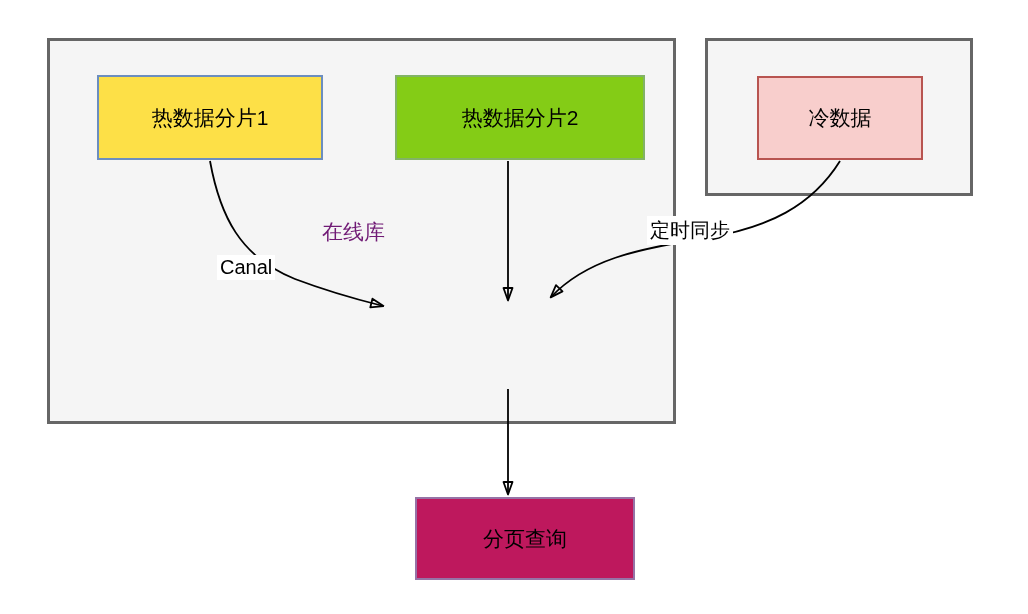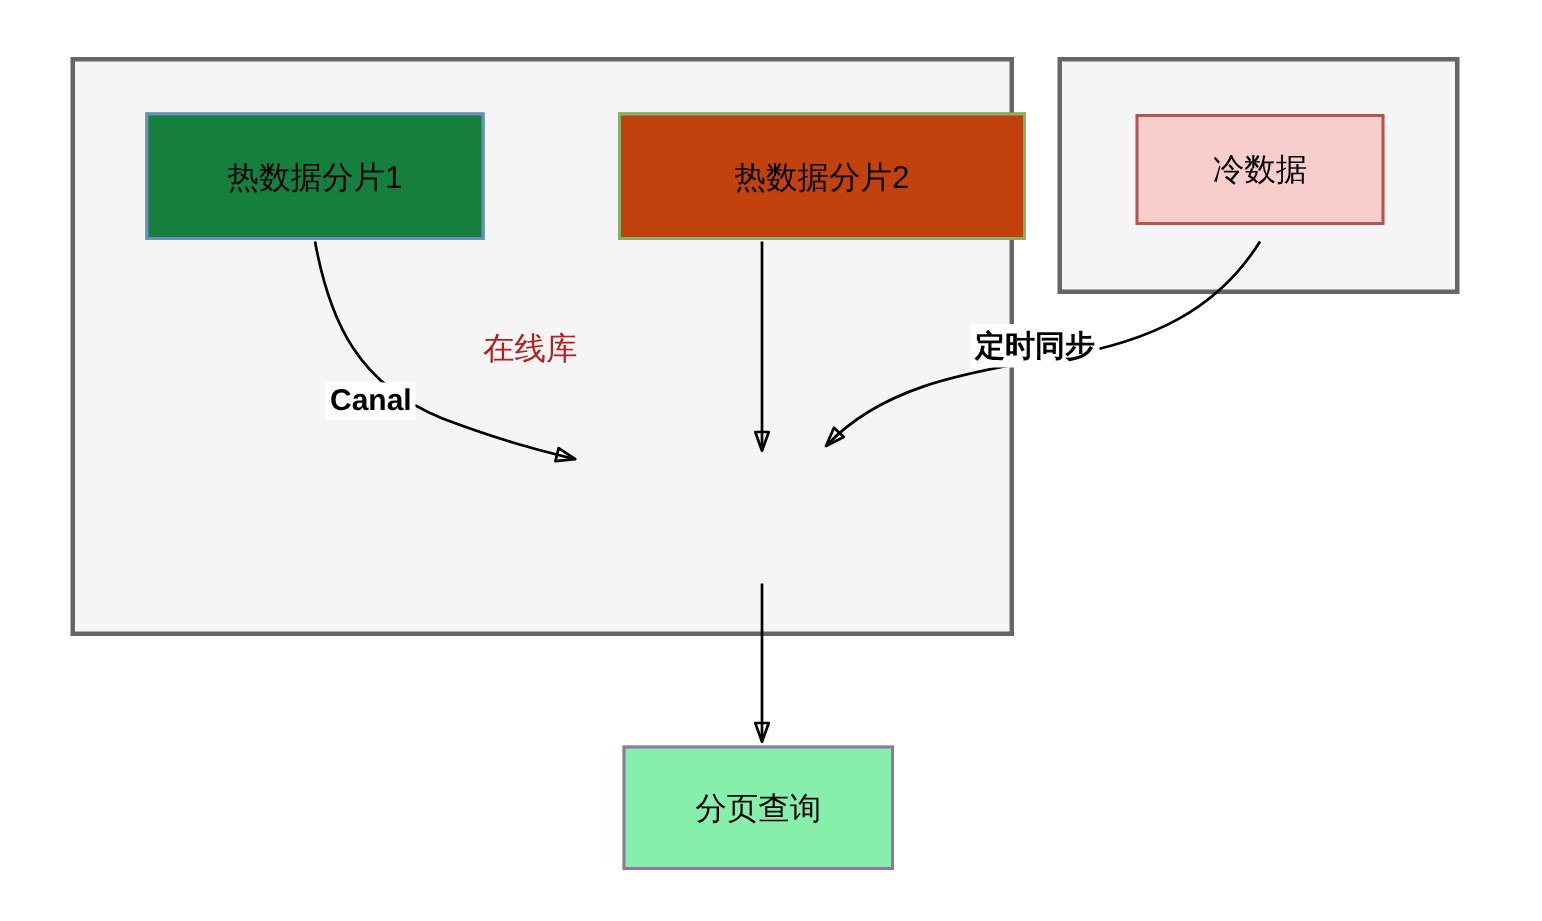--- a/index.html
+++ b/index.html
@@ -18,46 +18,45 @@
   }
   .grp-online{left:47px;top:38px;width:629px;height:386px;}
   .grp-cold{left:705px;top:38px;width:268px;height:158px;}
   .node{
     position:absolute;
     display:flex;align-items:center;justify-content:center;
     font-size:21px;color:#000000;
     text-align:center;
     z-index:2;
   }
-  .n-hot1{left:97px;top:75px;width:226px;height:85px;background:#15803d;border:2.5px solid #6c8ebf;}
-  .n-hot2{left:412px;top:75px;width:272px;height:85px;background:#c2410c;border:2.5px solid #82b366;}
-  .n-cold{left:757px;top:76px;width:166px;height:74px;background:#f8cecc;border:2.5px solid #b85450;}
+  .n-hot1{left:97px;top:75px;width:226px;height:85px;background:#fde047;border:2.5px solid #6c8ebf;}
+  .n-hot2{left:395px;top:75px;width:250px;height:85px;background:#84cc16;border:2.5px solid #82b366;}
+  .n-cold{left:757px;top:76px;width:166px;height:84px;background:#f8cecc;border:2.5px solid #b85450;}
   .n-es{left:392px;top:303px;width:232px;height:86px;background:#ffe6cc;border:2.5px solid #d79b00;}
-  .n-page{left:415px;top:497px;width:181px;height:83px;background:#86efac;border:2.5px solid #9673a6;}
+  .n-page{left:415px;top:497px;width:220px;height:83px;background:#be185d;border:2.5px solid #9673a6;}
   .edges{
     position:absolute;left:0;top:0;width:1028px;height:614px;
     z-index:3;pointer-events:none;
   }
   .edges path{fill:none;stroke:#000000;stroke-width:1.8px;}
   .edge-label{
     position:absolute;
     z-index:4;
     background:#ffffff;
     padding:1px 3px;
     font-size:20px;color:#000000;
     white-space:nowrap;
-    font-weight:bold;
   }
   .lbl-canal{left:217px;top:255px;}
   .lbl-sync{left:647px;top:216px;}
   .area-label{
     position:absolute;
     left:322px;top:218px;
     z-index:1;
-    font-size:21px;color:#b91c1c;
+    font-size:21px;color:#701a75;
     white-space:nowrap;
   }
 </style>
 </head>
 <body>
 
 <div class="canvas">
 
   <div class="group grp-online"></div>
   <div class="group grp-cold"></div>

